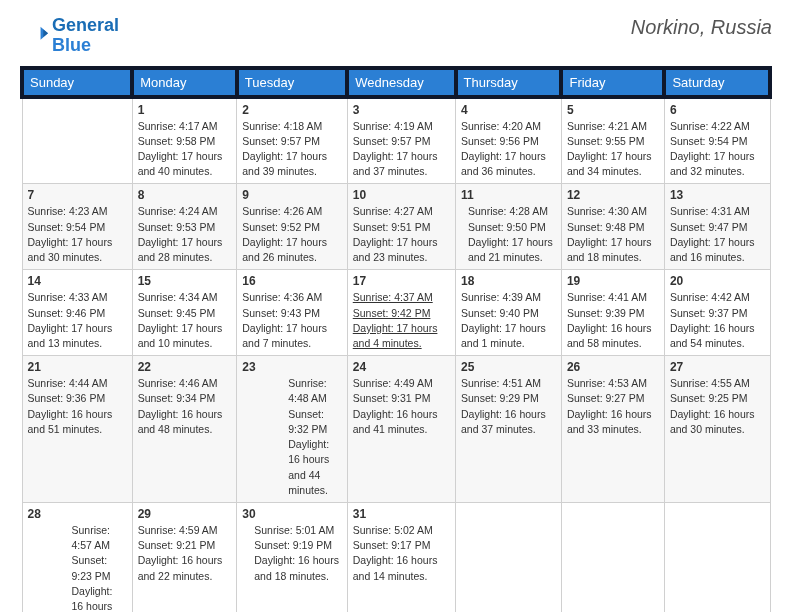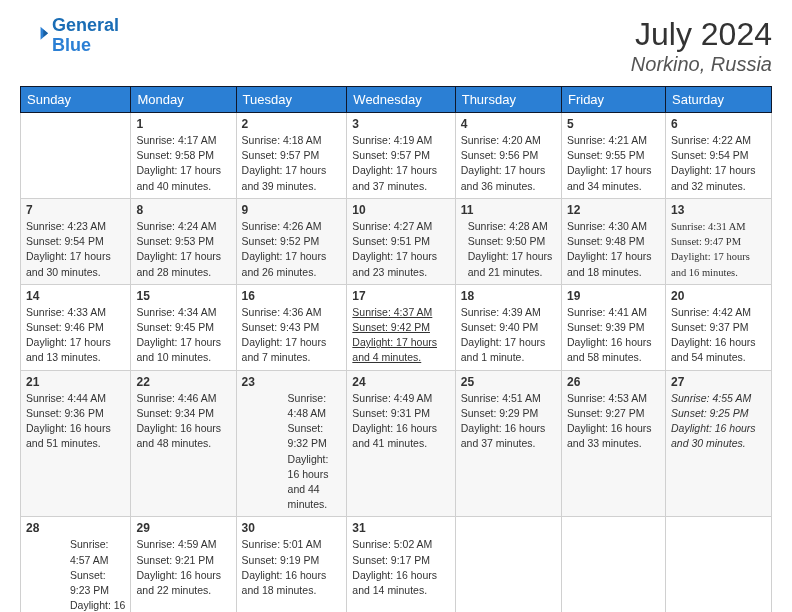--- a/index.html
+++ b/index.html
@@ -60,21 +60,21 @@
       flex: 1;
       font-size: 11px;
     }
     .calendar thead th {
       background-color: #2b7fd4;
       color: #fff;
       text-align: left;
       padding: 5px 6px;
       font-size: 13px;
       font-weight: normal;
-      border: 1px solid #0f172a;
+      border: 4px solid #0f172a;
     }
     .calendar tbody td {
       border: 1px solid #d0d0d0;
       vertical-align: top;
       padding: 4px 5px;
       width: 113px;
       min-height: 80px;
       background: #fff;
     }
     .calendar tbody tr:nth-child(even) td {
@@ -105,21 +105,20 @@
       <svg class="logo-icon" viewBox="0 0 30 30">
         <polygon points="22,5 30,12 22,19" fill="#2b7fd4"></polygon>
         <polygon points="25,8 30,12 25,16" fill="#1a5fa0"></polygon>
       </svg>
       <div class="logo-text">
         <div><span>General</span></div>
         <div><span style="color:#2b7fd4">Blue</span></div>
       </div>
     </div>
     <div class="title-block">
-      <div class="month-year">July 2024</div>
       <div class="location">Norkino, Russia</div>
     </div>
   </div>
 
   <table class="calendar">
     <thead>
       <tr>
       <th>Sunday</th>
           <th>Monday</th>
           <th>Tuesday</th>
@@ -213,21 +212,21 @@
           </td>
           <td>
             <span class="day-number">12</span>
             <div class="day-info" style="white-space: pre-line;">Sunrise: 4:30 AM
 Sunset: 9:48 PM
 Daylight: 17 hours
 and 18 minutes.</div>
           </td>
           <td>
             <span class="day-number">13</span>
-            <div class="day-info" style="white-space: pre-line; font-family: Liberation Serif, serif;">Sunrise: 4:31 AM
+            <div class="day-info" style="white-space: pre-line;">Sunrise: 4:31 AM
 Sunset: 9:47 PM
 Daylight: 17 hours
 and 16 minutes.</div>
           </td>
         </tr>
         <tr>
           <td>
             <span class="day-number">14</span>
             <div class="day-info" style="white-space: pre-line;">Sunrise: 4:33 AM
 Sunset: 9:46 PM
@@ -315,21 +314,21 @@
           </td>
           <td>
             <span class="day-number">26</span>
             <div class="day-info" style="white-space: pre-line;">Sunrise: 4:53 AM
 Sunset: 9:27 PM
 Daylight: 16 hours
 and 33 minutes.</div>
           </td>
           <td>
             <span class="day-number">27</span>
-            <div class="day-info" style="white-space: pre-line; font-style: italic;">Sunrise: 4:55 AM
+            <div class="day-info" style="white-space: pre-line;">Sunrise: 4:55 AM
 Sunset: 9:25 PM
 Daylight: 16 hours
 and 30 minutes.</div>
           </td>
         </tr>
         <tr>
           <td>
             <span class="day-number">28</span>
             <div class="day-info" style="white-space: pre-line; margin-left: 44px;">Sunrise: 4:57 AM
 Sunset: 9:23 PM
@@ -338,21 +337,21 @@
           </td>
           <td>
             <span class="day-number">29</span>
             <div class="day-info" style="white-space: pre-line;">Sunrise: 4:59 AM
 Sunset: 9:21 PM
 Daylight: 16 hours
 and 22 minutes.</div>
           </td>
           <td>
             <span class="day-number">30</span>
-            <div class="day-info" style="white-space: pre-line;">Sunrise: 5:01 AM
+            <div class="day-info" style="white-space: pre-line; margin-left: 12px;">Sunrise: 5:01 AM
 Sunset: 9:19 PM
 Daylight: 16 hours
 and 18 minutes.</div>
           </td>
           <td>
             <span class="day-number">31</span>
             <div class="day-info" style="white-space: pre-line;">Sunrise: 5:02 AM
 Sunset: 9:17 PM
 Daylight: 16 hours
 and 14 minutes.</div>

